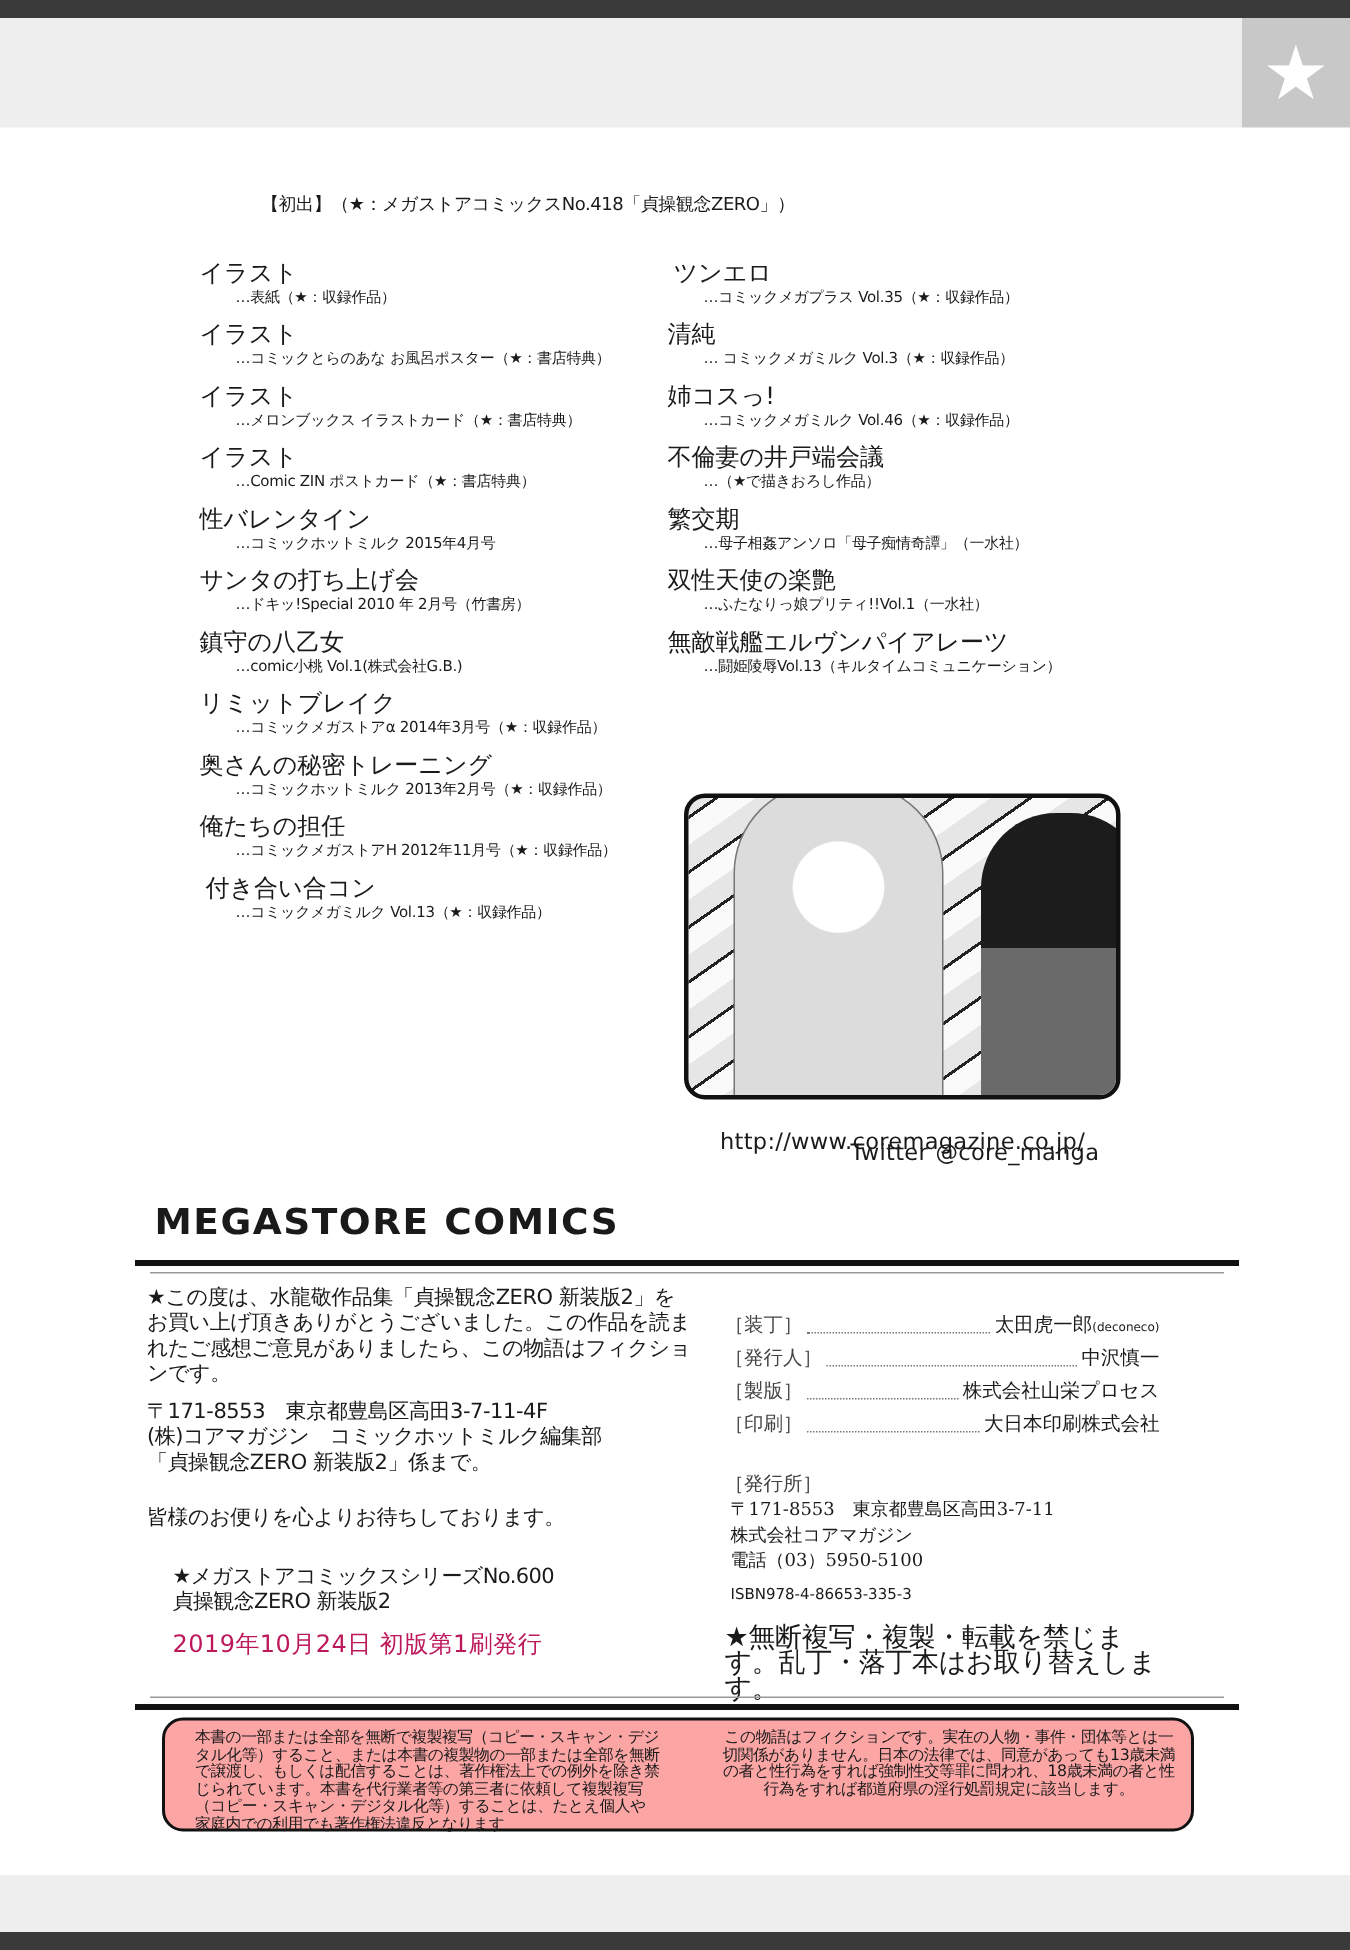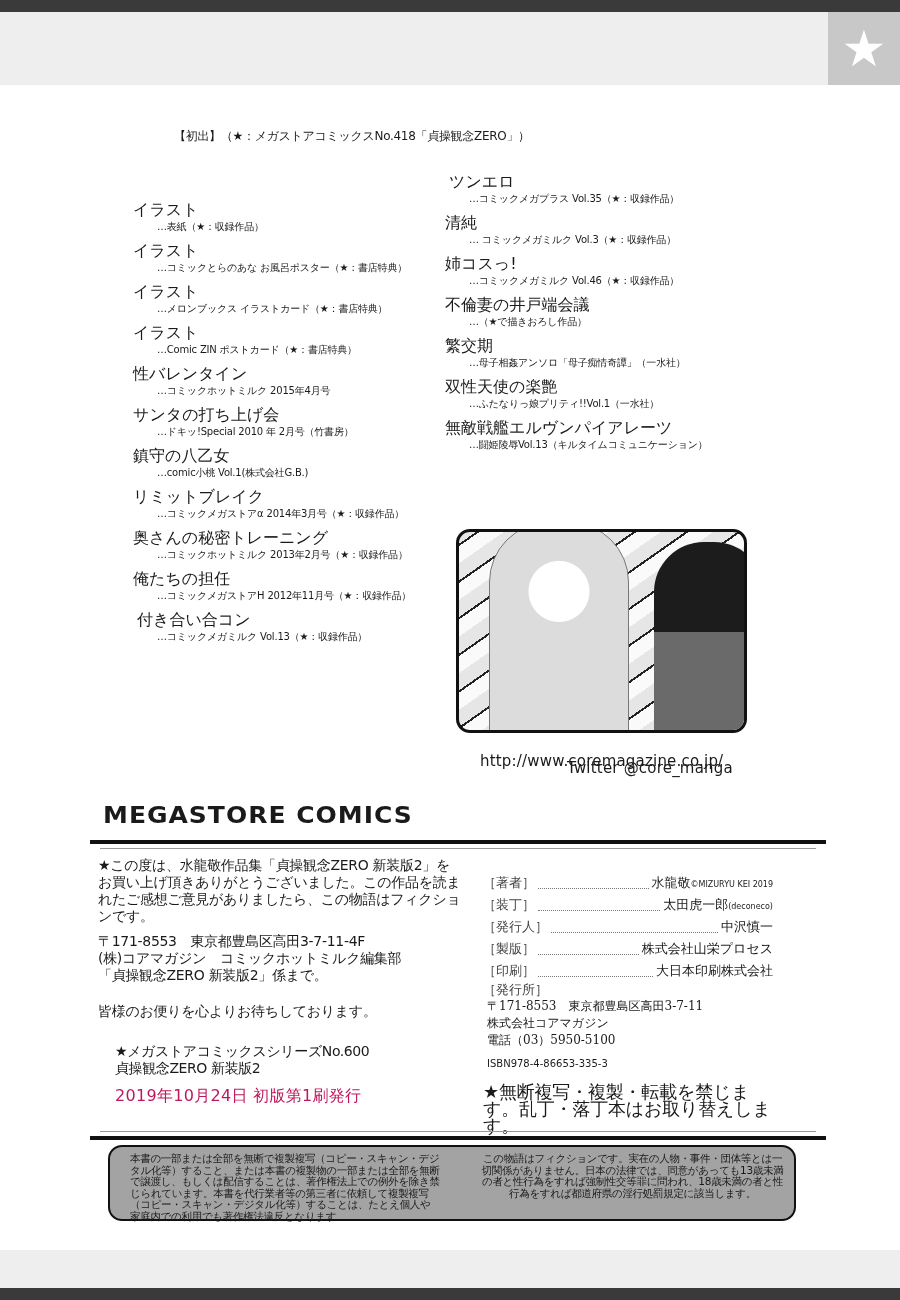--- a/index.html
+++ b/index.html
@@ -7,21 +7,21 @@
   body { position: relative; font-family: "DejaVu Sans", sans-serif; color: #1a1a1a; }
 
   .top-bar { position: absolute; left: 0; top: 0; width: 900px; height: 12px; background: #3a3a3a; }
   .header-band { position: absolute; left: 0; top: 12px; width: 828px; height: 73px; background: #eeeeee; }
   .star-box { position: absolute; left: 828px; top: 12px; width: 72px; height: 73px; background: #c8c8c8;
               display: flex; align-items: center; justify-content: center; color: #ffffff; font-size: 50px; line-height: 1; }
 
   .first-pub { position: absolute; left: 174px; top: 128px; font-size: 12px; letter-spacing: -0.3px; }
 
   .col { position: absolute; }
-  .col-left { left: 133px; top: 172px; width: 300px; margin-top: 28px; }
+  .col-left { left: 133px; top: 172px; width: 300px; }
   .col-right { left: 445px; top: 172px; width: 300px; }
   .entry { height: 41px; }
   .entry .title { font-size: 16px; line-height: 20px; white-space: nowrap; }
   .entry .src { font-size: 10px; line-height: 13px; padding-left: 24px; white-space: nowrap; letter-spacing: -0.2px; }
 
   .illust { position: absolute; left: 456px; top: 529px; width: 291px; height: 204px;
             border: 3px solid #111; border-radius: 14px; overflow: hidden;
             background: repeating-linear-gradient(-35deg, #fafafa 0 14px, #222 14px 16px, #e6e6e6 16px 30px); }
   .illust .girl { position: absolute; left: 30px; top: -10px; width: 140px; height: 230px; border-radius: 60px 60px 20px 20px;
                   background: radial-gradient(circle at 50% 30%, #fff 0 30px, #dcdcdc 31px 100%); border: 1px solid #777; }
@@ -49,21 +49,21 @@
   .credit-row .dots { flex: 1; border-bottom: 1px dotted #777; margin: 0 3px; height: 8px; align-self: center; }
   .credit-row .val { font-weight: normal; white-space: nowrap; }
   .credit-row .small { font-size: 8px; }
 
   .publisher { position: absolute; left: 483px; top: 981px; width: 300px; font-family: "DejaVu Serif", serif; font-size: 12px; line-height: 17px; }
   .publisher .lbl { font-family: "DejaVu Sans", sans-serif; color: #404040; font-size: 13px; }
   .publisher .line { padding-left: 4px; }
   .isbn { position: absolute; left: 487px; top: 1058px; font-size: 10px; }
   .prohibit { position: absolute; left: 483px; top: 1083px; width: 300px; font-size: 18px; line-height: 17px; letter-spacing: -0.2px; }
 
-  .notice-box { position: absolute; left: 108px; top: 1145px; width: 688px; height: 76px; background: #a3a3a3;
+  .notice-box { position: absolute; left: 108px; top: 1145px; width: 688px; height: 76px; background: #fca5a5;
                 border: 2px solid #111; border-radius: 14px; }
   .notice-left { position: absolute; left: 20px; top: 6px; width: 310px; font-size: 10.5px; line-height: 11.5px; letter-spacing: -0.3px; }
   .notice-right { position: absolute; left: 370px; top: 6px; width: 305px; font-size: 10.5px; line-height: 11.5px; letter-spacing: -0.3px; text-align: center; }
 
   .bottom-band { position: absolute; left: 0; top: 1250px; width: 900px; height: 38px; background: #eeeeee; }
   .bottom-bar { position: absolute; left: 0; top: 1288px; width: 900px; height: 12px; background: #3a3a3a; }
 </style>
 </head>
 <body>
 
@@ -176,26 +176,20 @@
 </div>
 <div class="waiting">皆様のお便りを心よりお待ちしております。</div>
 <div class="series">
   <div>★メガストアコミックスシリーズNo.600</div>
   <div>貞操観念ZERO 新装版2</div>
 </div>
 <div class="date">2019年10月24日 初版第1刷発行</div>
 
 <div class="credits">
   <div class="credit-row">
-      <span class="lbl">［著者］</span>
-      <span class="dots"></span>
-      <span class="val">水龍敬</span>
-      <span class="small">©MIZURYU KEI 2019</span>
-    </div>
-  <div class="credit-row">
       <span class="lbl">［装丁］</span>
       <span class="dots"></span>
       <span class="val">太田虎一郎</span>
       <span class="small">(deconeco)</span>
     </div>
   <div class="credit-row">
       <span class="lbl">［発行人］</span>
       <span class="dots"></span>
       <span class="val">中沢慎一</span>
     </div>

